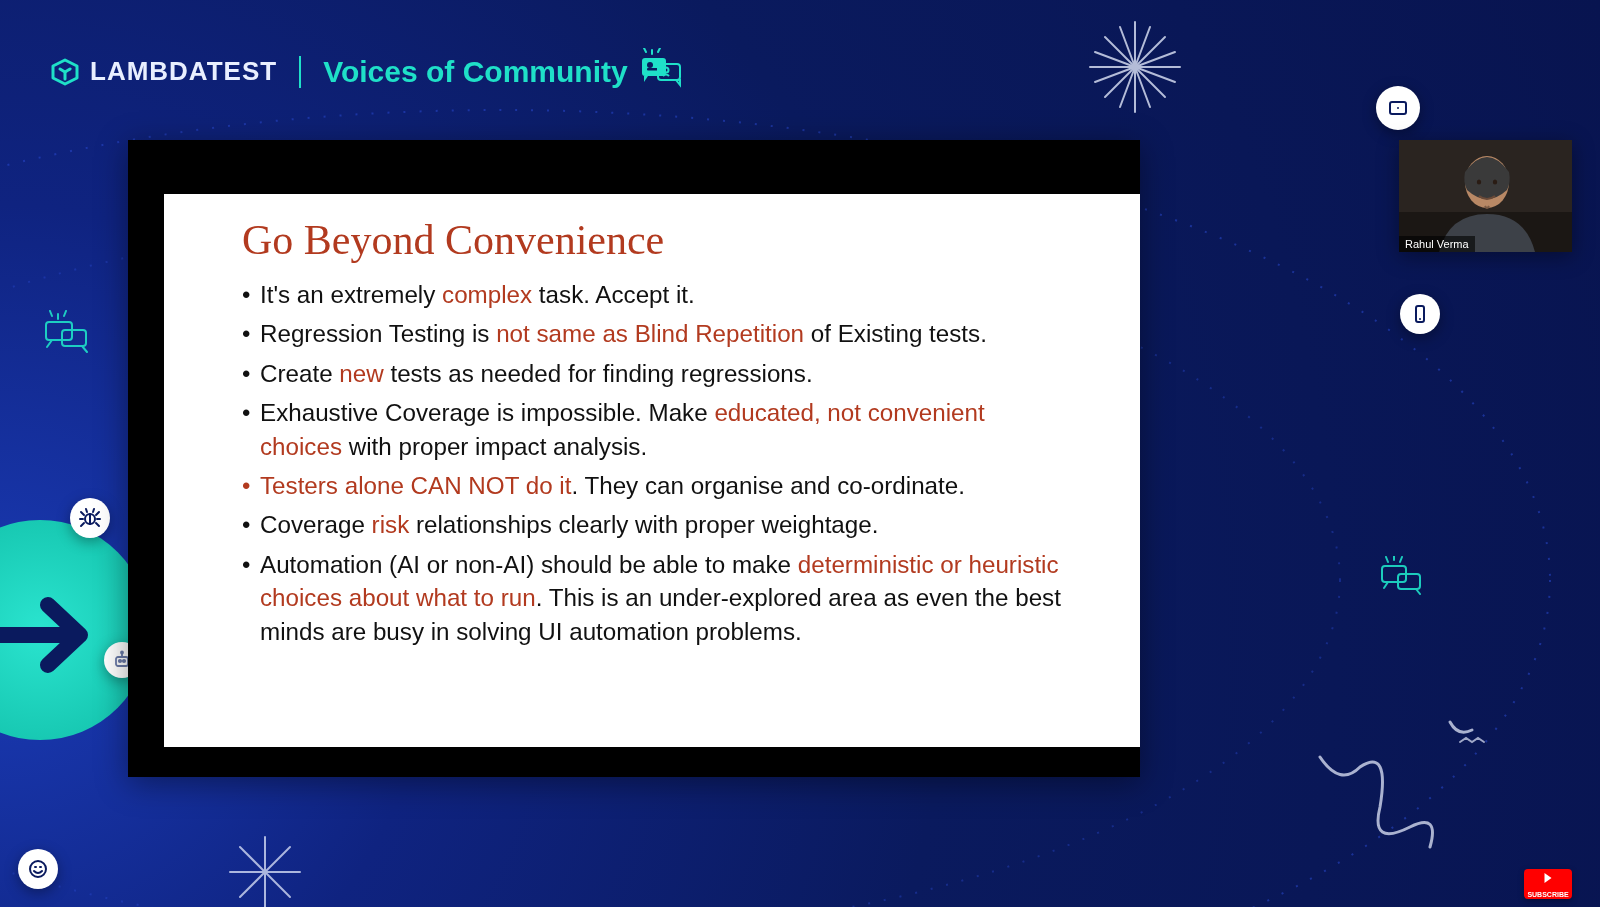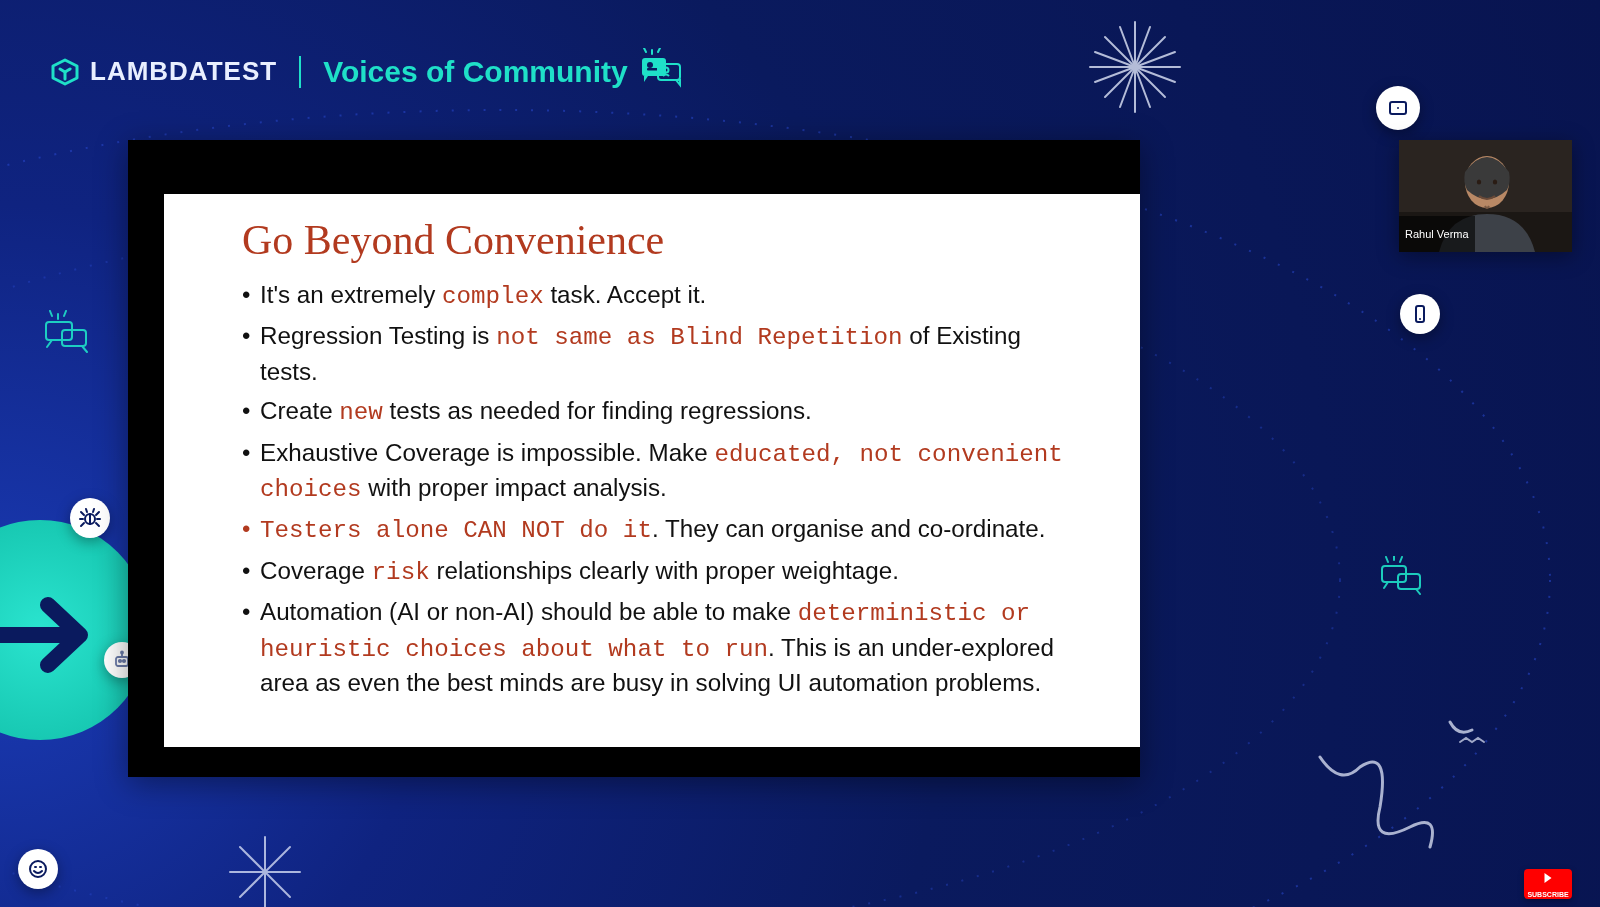--- a/index.html
+++ b/index.html
@@ -78,41 +78,41 @@
     padding-left: 18px;
     margin-bottom: 6px;
     font-family: "Segoe UI", Arial, sans-serif;
   }
   .slide li::before {
     content:"•";
     position:absolute; left:0; top:0;
     color:#111; font-size: 24px;
   }
   .slide li.em::before { color:#b23a1f; }
-  .hl { color:#b23a1f;font-family:Liberation Mono, monospace; }
+  .hl { color:#b23a1f; }
 
   
   .speaker {
     position:absolute;
     top: 140px; right: 28px;
     width: 173px; height: 112px;
     background:#27221e;
     box-shadow: 0 4px 20px rgba(0,0,0,.4);
     overflow:hidden;
     z-index:4;
   }
   .speaker .bg {
     position:absolute; inset:0;
     background: linear-gradient(#2c2623, #1c1713);
   }
   .speaker .nametag {
     position:absolute; left:0; bottom:0;
     background: rgba(0,0,0,.6);
     color:#fff; font-size:11px;
-    padding:12px 6px;
+    padding:2px 6px;
   }
   .speaker svg{ position:absolute; left:0; top:0;}
 
   
   .chip {
     position:absolute; width:40px; height:40px; border-radius:50%;
     background:#fff; display:flex; align-items:center; justify-content:center;
     color:#0a1a5e; box-shadow: 0 4px 14px rgba(0,0,0,.35);
     z-index:2;
   }

